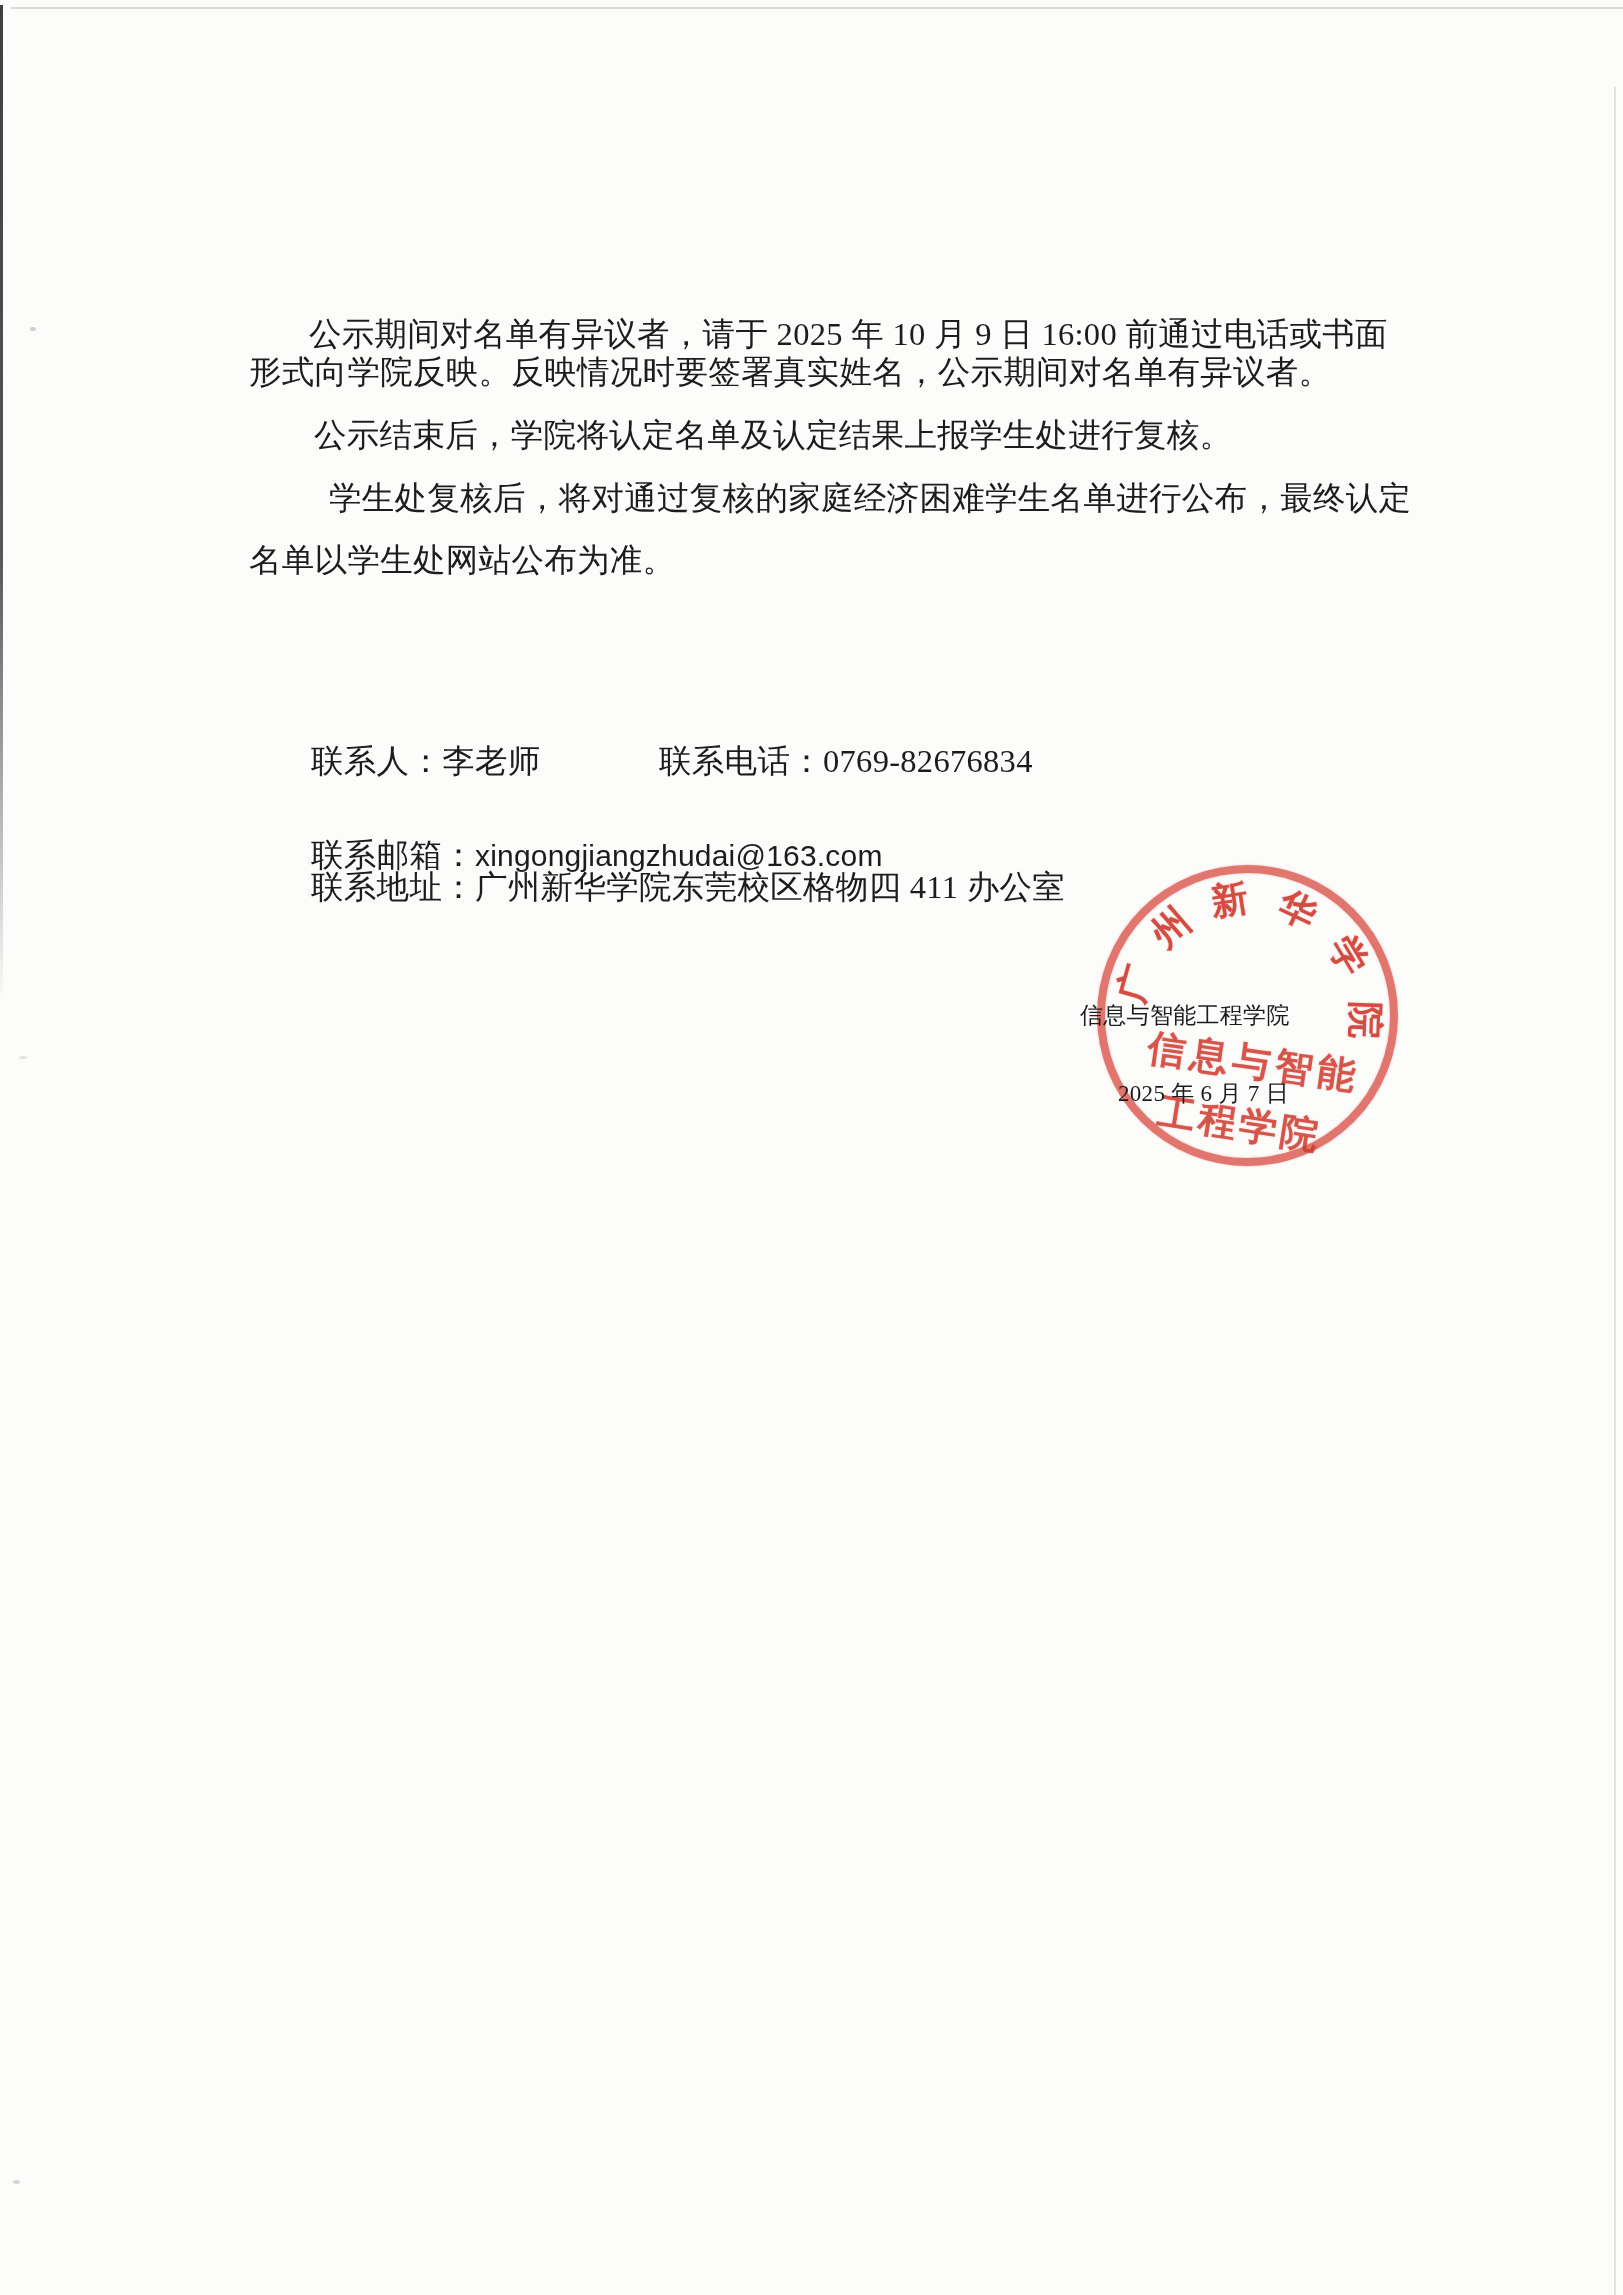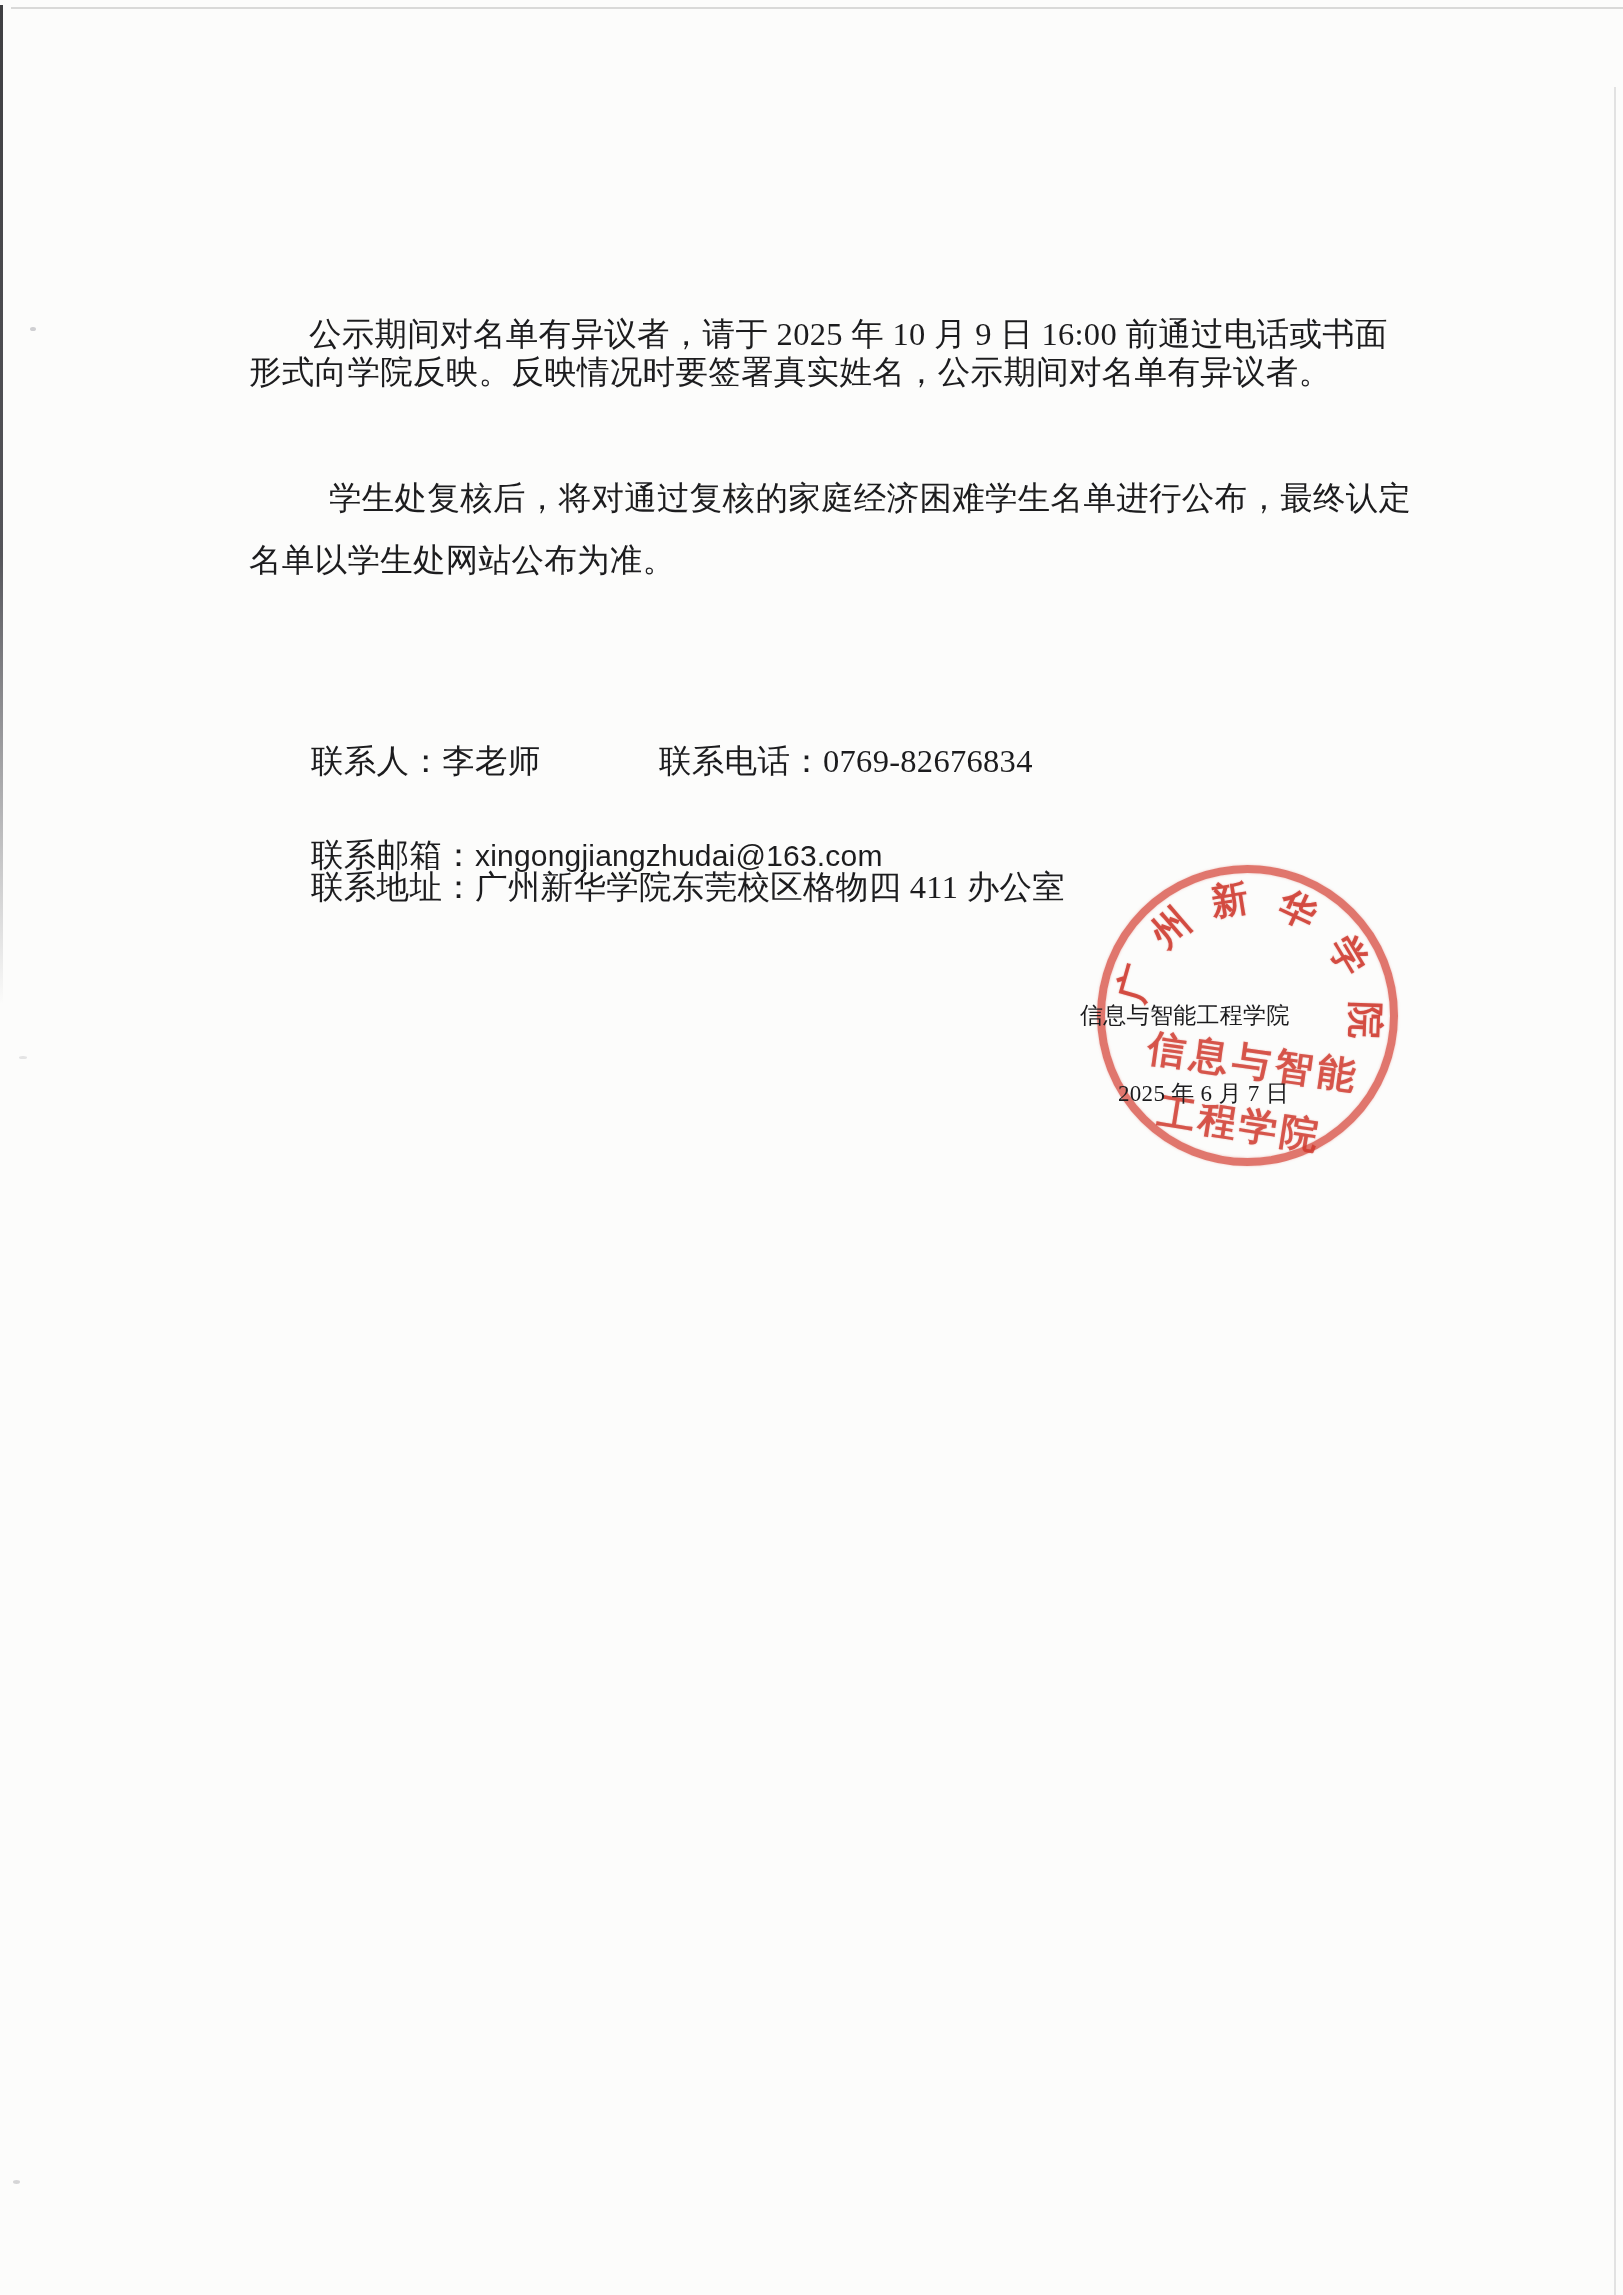--- a/index.html
+++ b/index.html
@@ -52,20 +52,21 @@
   <div class="scan-top-line"></div>
   <div class="scan-left-line"></div>
   <div class="scan-right-line"></div>
   <div class="speck" style="left:30px;top:327px;width:5.5px;height:4px;opacity:.45;"></div>
   <div class="speck" style="left:19px;top:1056px;width:8px;height:3.2px;opacity:.25;"></div>
   <div class="speck" style="left:12.7px;top:2180px;width:7.1px;height:4px;opacity:.4;"></div>
 
   <div class="line" style="left:309px;top:292px;margin-top:24px;">公示期间对名单有异议者，请于 2025 年 10 月 9 日 16:00 前通过电话或书面</div>
   <div class="line" style="left:249px;top:354px;">形式向学院反映。反映情况时要签署真实姓名，公示期间对名单有异议者。</div>
 
+  <div class="line" style="left:314px;top:417px;">公示结束后，学院将认定名单及认定结果上报学生处进行复核。</div>
 
   <div class="line" style="left:329px;top:480px;">学生处复核后，将对通过复核的家庭经济困难学生名单进行公布，最终认定</div>
   <div class="line" style="left:249px;top:542px;text-align:center;">名单以学生处网站公布为准。</div>
 
   <div class="line" style="left:311px;top:743px;">联系人：李老师</div>
   <div class="line" style="left:659px;top:743px;">联系电话：0769-82676834</div>
   <div class="line" style="left:311px;top:805px;margin-top:32px;">
     <span>联系邮箱：</span><span class="email-value">xingongjiangzhudai@163.com</span>
   </div>
   <div class="line" style="left:311px;top:869px;">联系地址：广州新华学院东莞校区格物四 411 办公室</div>

